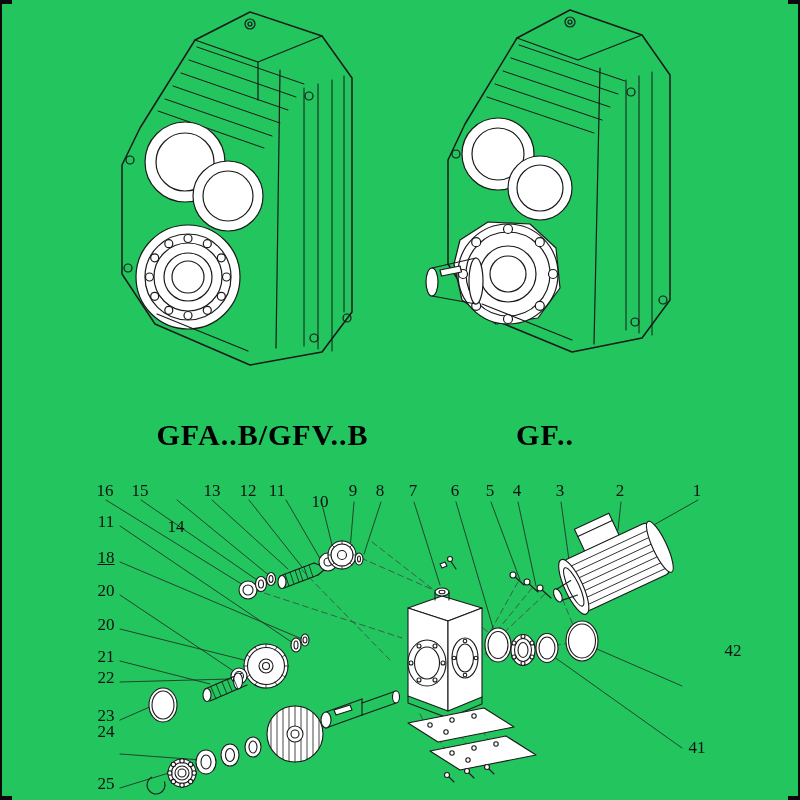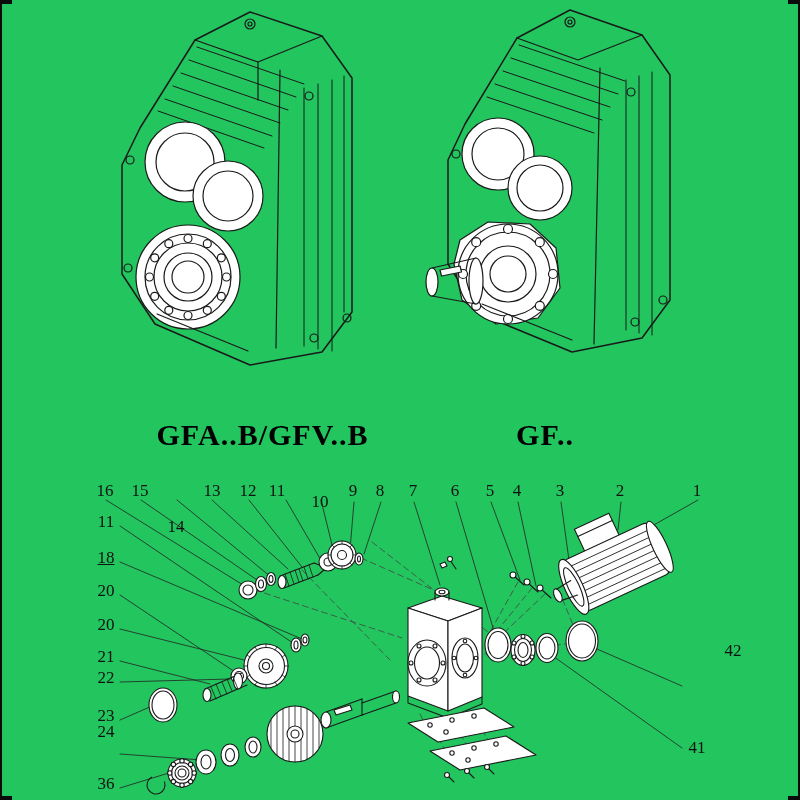--- a/index.html
+++ b/index.html
@@ -390,18 +390,18 @@
       <span class="callout" style="left: 620px; top: 491px;">2</span>
       <span class="callout" style="left: 697px; top: 491px;">1</span>
       <span class="callout" style="left: 106px; top: 522px;">11</span>
       <span class="callout" style="left: 106px; top: 558px; text-decoration: underline;">18</span>
       <span class="callout" style="left: 106px; top: 591px;">20</span>
       <span class="callout" style="left: 106px; top: 625px;">20</span>
       <span class="callout" style="left: 106px; top: 657px;">21</span>
       <span class="callout" style="left: 106px; top: 678px;">22</span>
       <span class="callout" style="left: 106px; top: 716px;">23</span>
       <span class="callout" style="left: 106px; top: 732px;">24</span>
-      <span class="callout" style="left: 106px; top: 784px;">36</span>
+      <span class="callout" style="left: 106px; top: 784px;">25</span>
       <span class="callout" style="left: 697px; top: 651px; margin-left: 36px;">42</span>
       <span class="callout" style="left: 697px; top: 748px;">41</span>
     </div>
 
 </div>
 
 </body></html>

